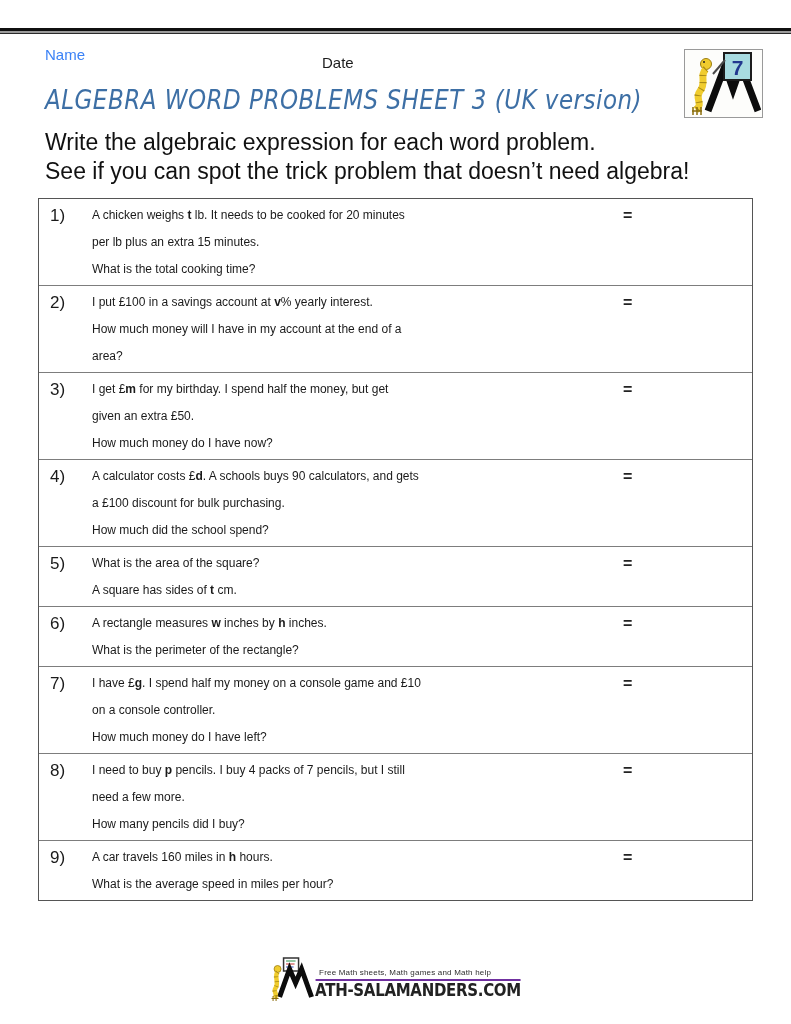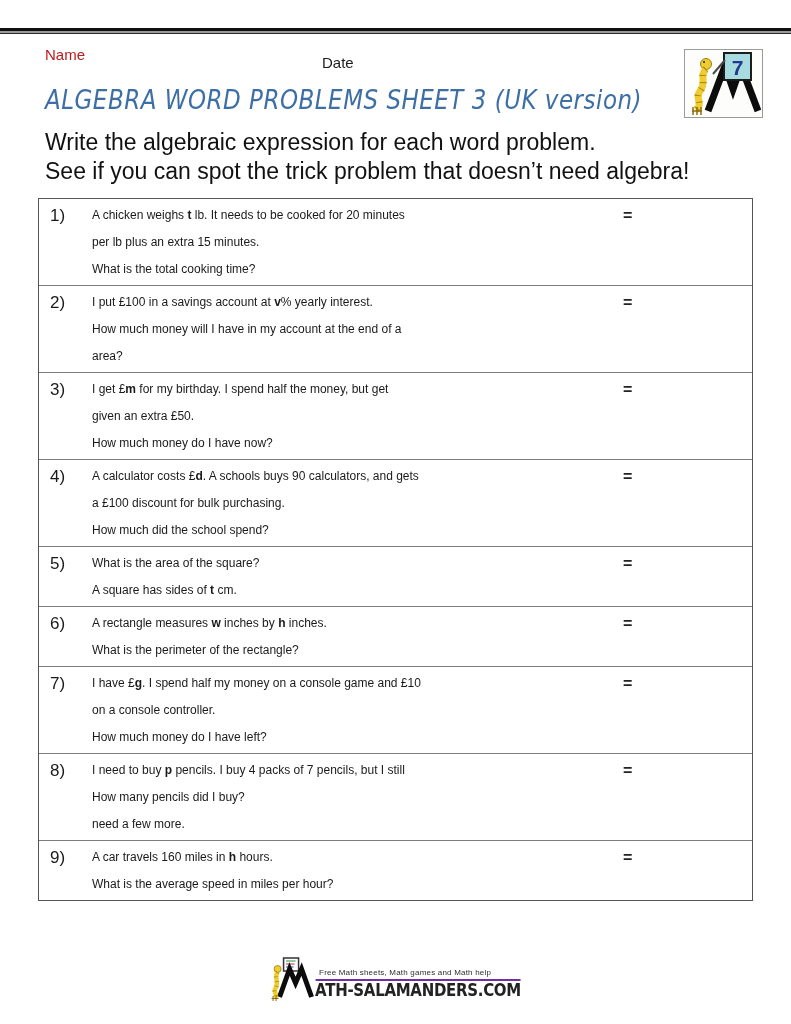--- a/index.html
+++ b/index.html
@@ -14,21 +14,21 @@
   
   .topbar {
     position:absolute; left:0; top:28px; width:791px; height:7px;
     background:linear-gradient(to bottom,
       #101010 0px, #101010 3px,
       #9a9a9a 3px, #9a9a9a 5px,
       #2a2a2a 5px, #2a2a2a 6px,
       transparent 6px);
   }
 
-  .name-label { position:absolute; left:45px; top:46px; font-size:15px; color:#b91c1c;text-align:right; }
+  .name-label { position:absolute; left:45px; top:46px; font-size:15px; color:#3b82f6;text-align:right; }
   .date-label { position:absolute; left:322px; top:54px; font-size:15px; color:#1c1c1c; }
 
   
   .badge-box {
     position:absolute; left:684px; top:49px; width:79px; height:69px;
     background:#fdfdfb; border:1px solid #9a9a9a; box-sizing:border-box;
   }
   .badge-box svg { display:block; margin:1px auto 0; }
 
   
@@ -176,22 +176,22 @@
         <div class="pline"><span>on a console controller.</span></div>
         <div class="pline"><span>How much money do I have left?</span></div>
       </div>
     <div class="peq">=</div>
   </div>
 
   <div class="prow">
     <div class="pnum">8)</div>
     <div class="plines">
         <div class="pline"><span>I need to buy </span><span class="bold">p</span><span> pencils. I buy 4 packs of 7 pencils, but I still</span></div>
+        <div class="pline"><span>need a few more.</span></div>
         <div class="pline"><span>How many pencils did I buy?</span></div>
-        <div class="pline"><span>need a few more.</span></div>
       </div>
     <div class="peq">=</div>
   </div>
 
   <div class="prow">
     <div class="pnum">9)</div>
     <div class="plines">
         <div class="pline"><span>A car travels 160 miles in </span><span class="bold">h</span><span> hours.</span></div>
         <div class="pline"><span>What is the average speed in miles per hour?</span></div>
       </div>

